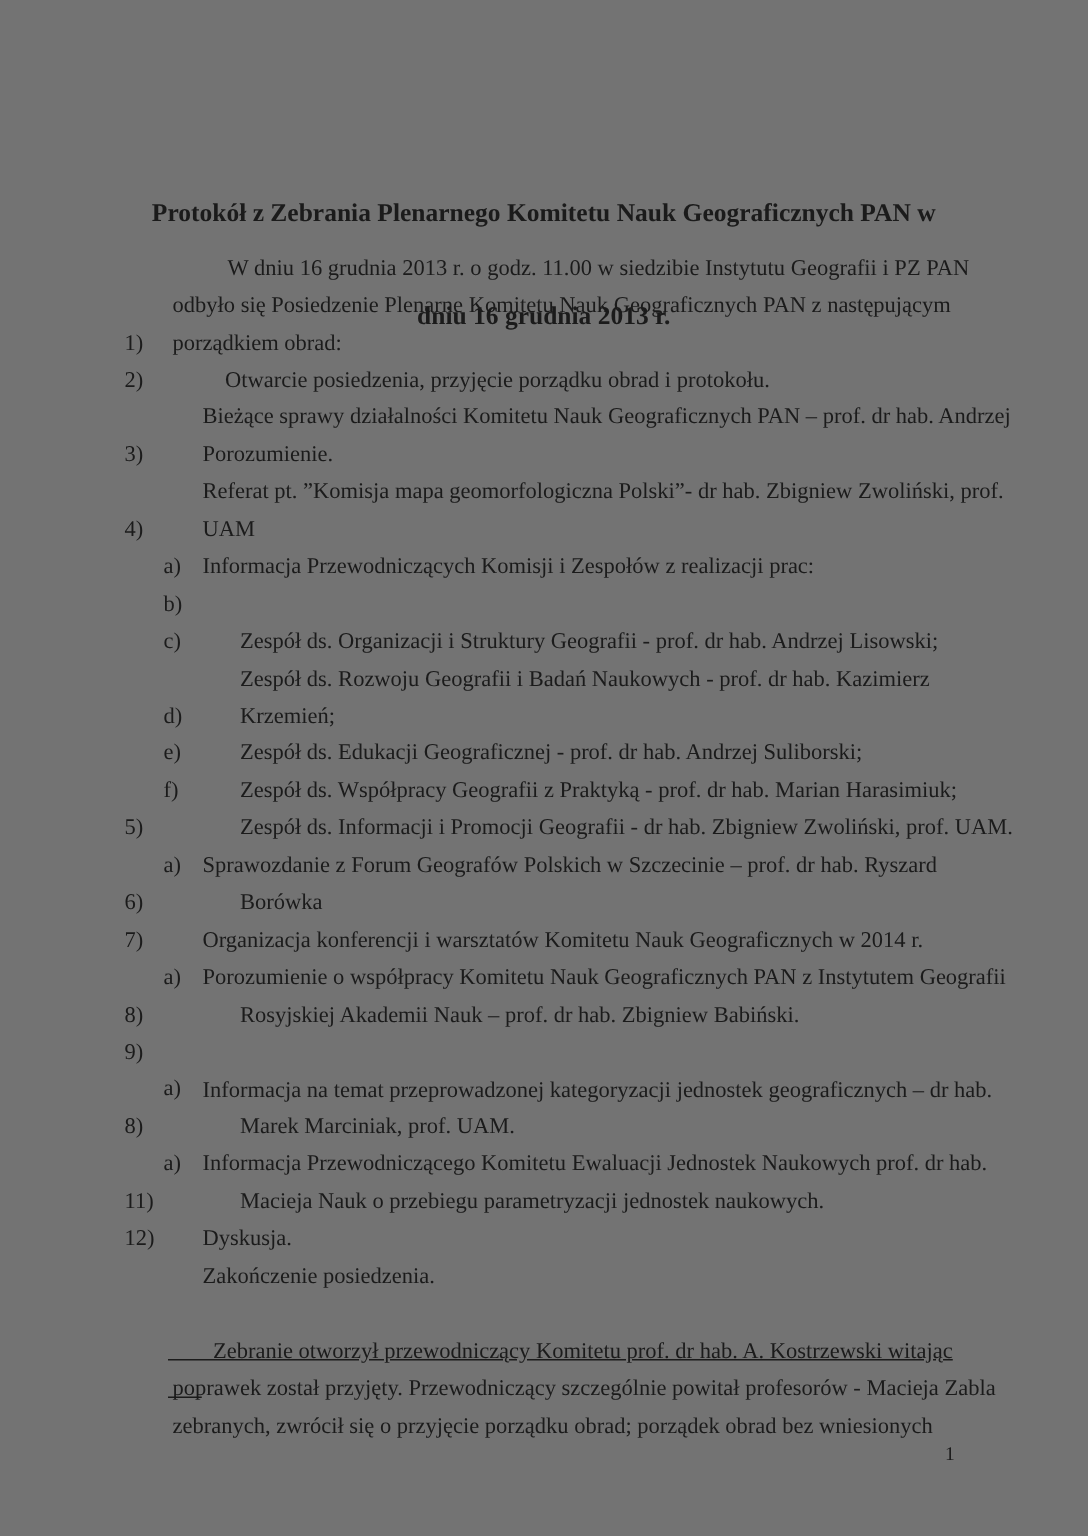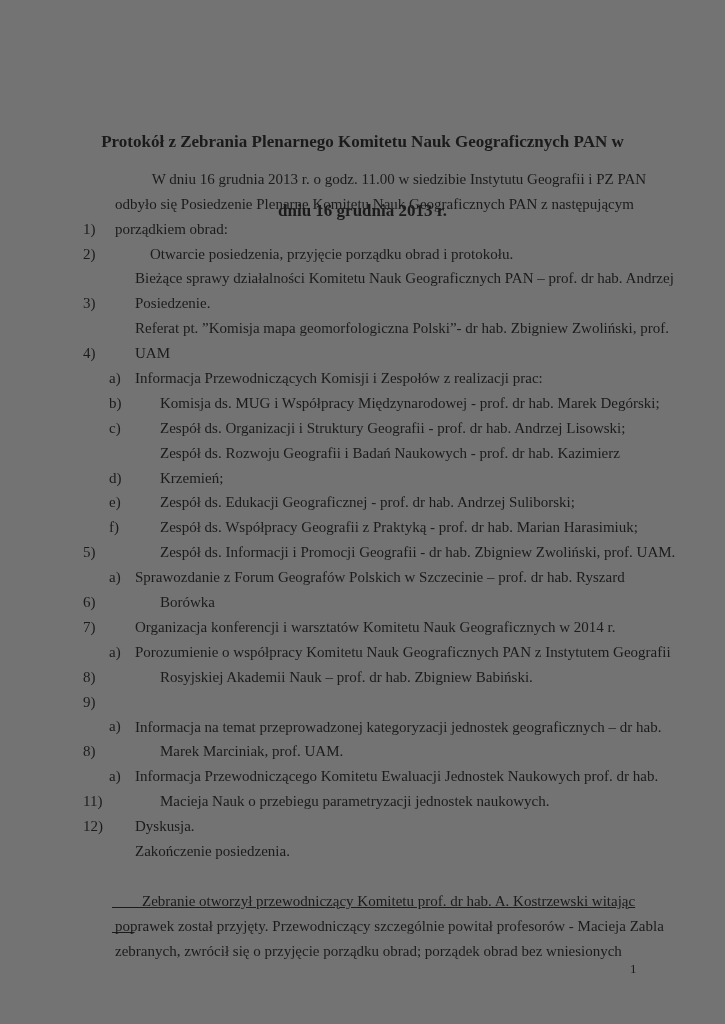--- a/index.html
+++ b/index.html
@@ -81,33 +81,33 @@
       <div class="line p">
         <span class="txt">porządkiem obrad:</span>
       </div>
       <div class="line item1">
         <span class="lbl">1)</span><span class="txt">Otwarcie posiedzenia, przyjęcie porządku obrad i protokołu.</span>
       </div>
       <div class="line item">
         <span class="lbl">2)</span><span class="txt">Bieżące sprawy działalności Komitetu Nauk Geograficznych PAN – prof. dr hab. Andrzej</span>
       </div>
       <div class="line cont-item">
-        <span class="txt">Posiedzenie.</span>
+        <span class="txt">Porozumienie.</span>
       </div>
       <div class="line item">
         <span class="lbl">3)</span><span class="txt">Referat pt. ”Komisja mapa geomorfologiczna Polski”- dr hab. Zbigniew Zwoliński, prof.</span>
       </div>
       <div class="line cont-item">
         <span class="txt">UAM</span>
       </div>
       <div class="line item">
         <span class="lbl">4)</span><span class="txt">Informacja Przewodniczących Komisji i Zespołów z realizacji prac:</span>
       </div>
       <div class="line sub">
-        <span class="lbl">a)</span><span class="txt">Komisja ds. MUG i Współpracy Międzynarodowej - prof. dr hab. Marek Degórski;</span>
+        <span class="lbl">a)</span>
       </div>
       <div class="line sub">
         <span class="lbl">b)</span><span class="txt">Zespół ds. Organizacji i Struktury Geografii - prof. dr hab. Andrzej Lisowski;</span>
       </div>
       <div class="line sub">
         <span class="lbl">c)</span><span class="txt">Zespół ds. Rozwoju Geografii i Badań Naukowych - prof. dr hab. Kazimierz</span>
       </div>
       <div class="line cont-sub">
         <span class="txt">Krzemień;</span>
       </div>

